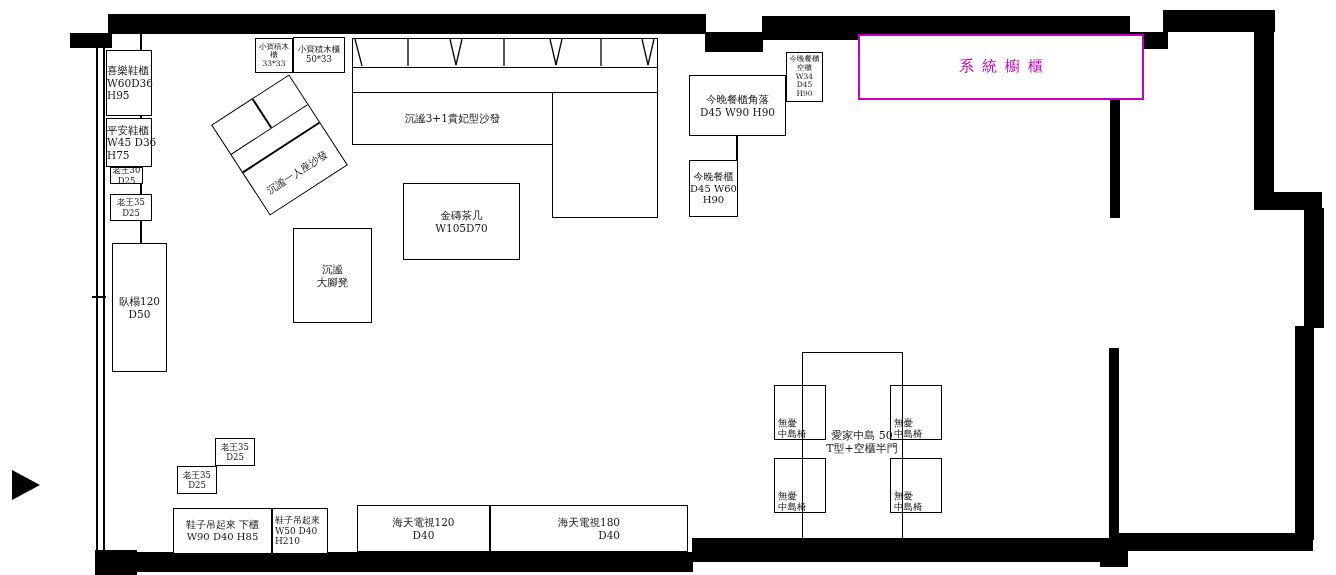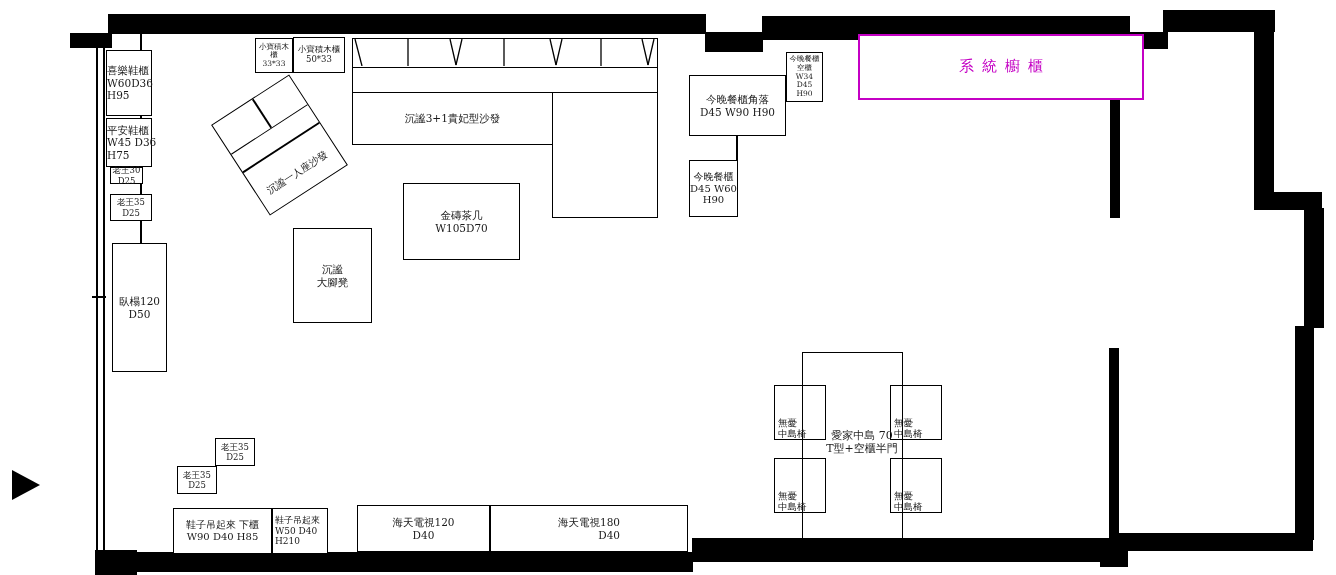--- a/index.html
+++ b/index.html
@@ -166,21 +166,21 @@
   </div>
   <div class="box ghost chair" style="left:774px;top:458px;width:52px;height:55px;">
     <span>無憂
 中島椅</span>
   </div>
   <div class="box ghost chair" style="left:890px;top:458px;width:52px;height:55px;">
     <span>無憂
 中島椅</span>
   </div>
   <div class="box noborder" style="left:797px;top:426px;width:130px;height:34px;font-size:11px;z-index:2;">
-    <span>愛家中島  70
+    <span>愛家中島  50
 T型+空櫃半門</span>
   </div>
 
 
   <div class="box" style="left:357px;top:505px;width:133px;height:47px;">
     <span>海天電視120
 D40</span>
   </div>
   <div class="box" style="left:490px;top:505px;width:198px;height:47px;text-align:right;">
     <span>海天電視180

